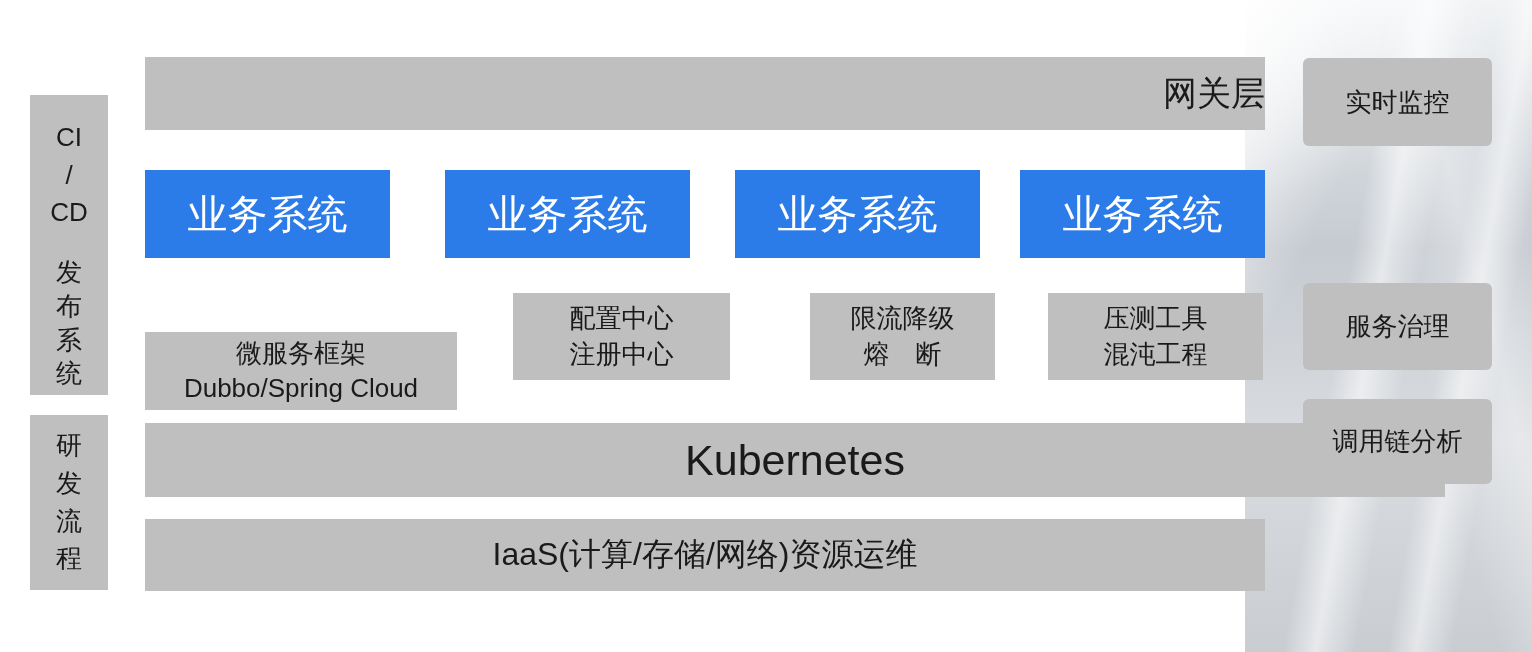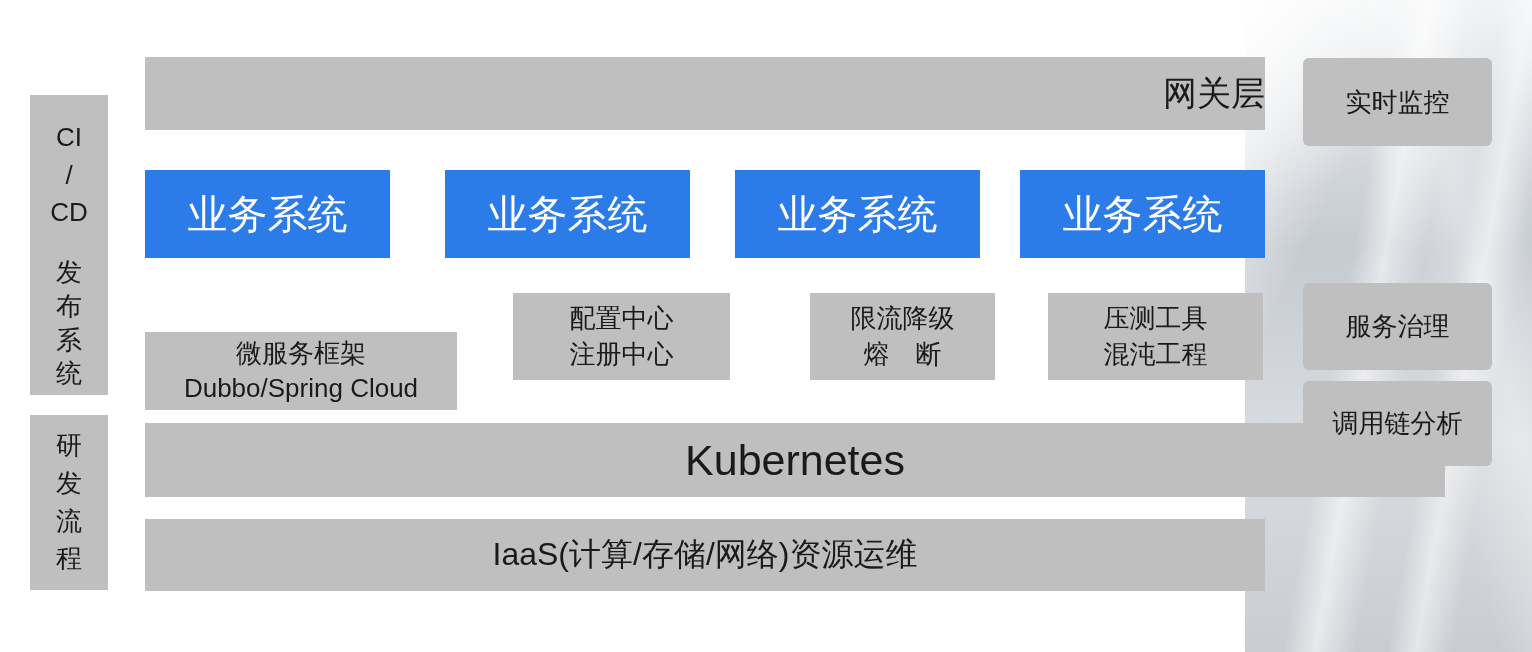--- a/index.html
+++ b/index.html
@@ -56,21 +56,21 @@
   .pos-mw3     {left:810px;  top:293px; width:185px; height:87px;}
   .pos-mw4     {left:1048px; top:293px; width:215px; height:87px;}
   .pos-k8s     {left:145px; top:423px; width:1300px; height:74px; font-size:43px;}
   .pos-iaas    {left:145px; top:519px; width:1120px; height:72px; font-size:32px;}
 
   
   .rr{left:1303px; width:189px; font-size:26px;border-radius:6px;}
   .pos-r1{top:58px;  height:88px;}
   .pos-r2{top:167px; height:88px;}
   .pos-r3{top:283px; height:87px;font-family:Liberation Serif, serif;}
-  .pos-r4{top:381px; height:85px;}
+  .pos-r4{top:399px; height:85px;}
   .pos-r5{top:501px; height:88px;}
 </style>
 </head>
 <body>
 
 <div class="canvas">
 
   <div class="bg-texture"></div>
 
   <div class="box pos-cicd">

